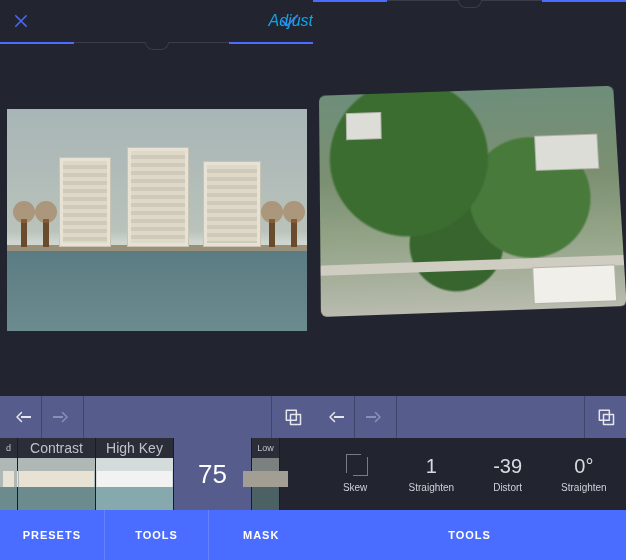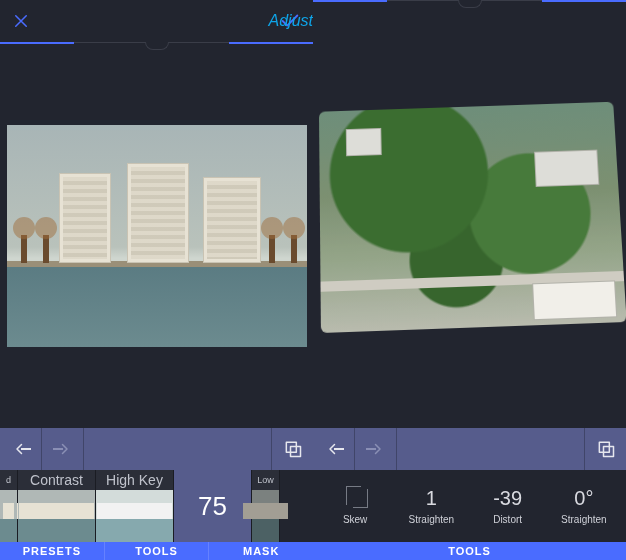--- a/index.html
+++ b/index.html
@@ -70,21 +70,21 @@
   
   .params { height:72px; display:flex; align-items:center; justify-content:space-around; padding:0 4px; }
   .params .p{ display:flex; flex-direction:column; align-items:center; justify-content:center; color:#cfd1d8; font-size:10px; height:100%; flex:1; }
   .params .p .val{ font-size:20px; font-weight:300; color:#d9dae0; margin-bottom:4px; }
   .params .p.active .val, .params .p.active .nm{ color:#4a6cff; }
   .params .crop-ico{ width:22px; height:22px; margin-bottom:4px; position:relative; }
   .params .crop-ico::before, .params .crop-ico::after{ content:""; position:absolute; border:1px solid #777b85;}
   .params .crop-ico::before{ left:2px; top:-2px; width:14px; height:18px; border-right:none; border-bottom:none;}
   .params .crop-ico::after{ right:-2px; bottom:2px; width:14px; height:18px; border-left:none; border-top:none;}
 
-  .bottom-tabs { height:18px; background:#4a6cff; display:flex; }
+  .bottom-tabs { height:50px; background:#4a6cff; display:flex; }
   .bottom-tabs .tab{ flex:1; display:flex; align-items:center; justify-content:center; color:#fff; font-size:11px; font-weight:700; letter-spacing:1px; }
   .bottom-tabs .tab + .tab{ border-left:1px solid rgba(255,255,255,.15); }
   .bottom-tabs.single .tab{ flex:1; }
 
   svg{ stroke-linecap:round; stroke-linejoin:round; }
 </style>
 </head>
 <body>
 
 <div class="pane">

